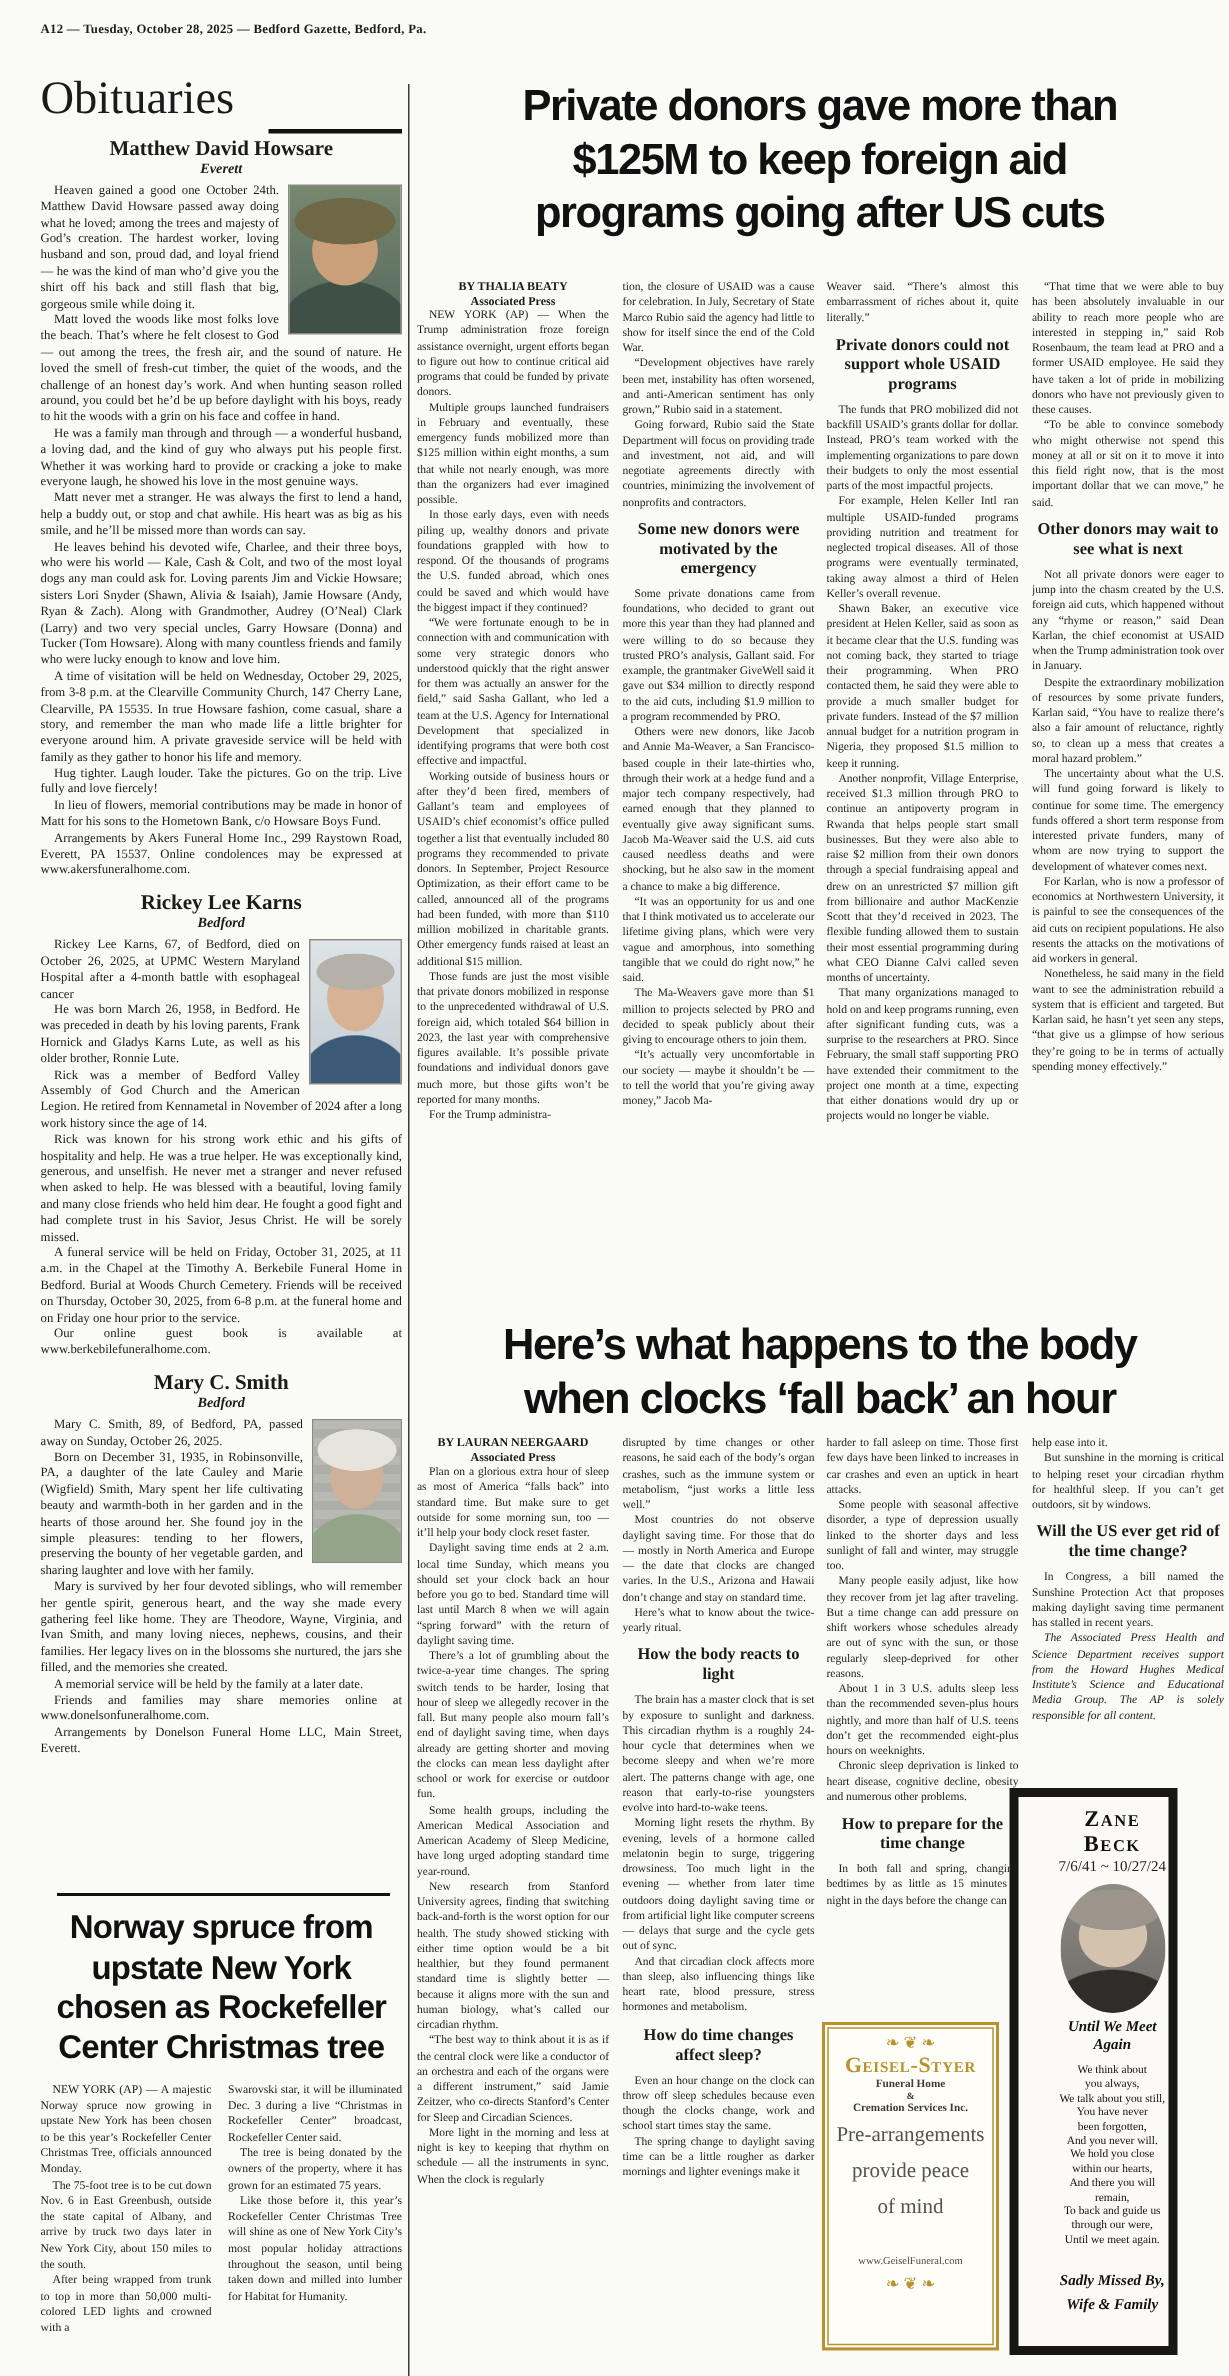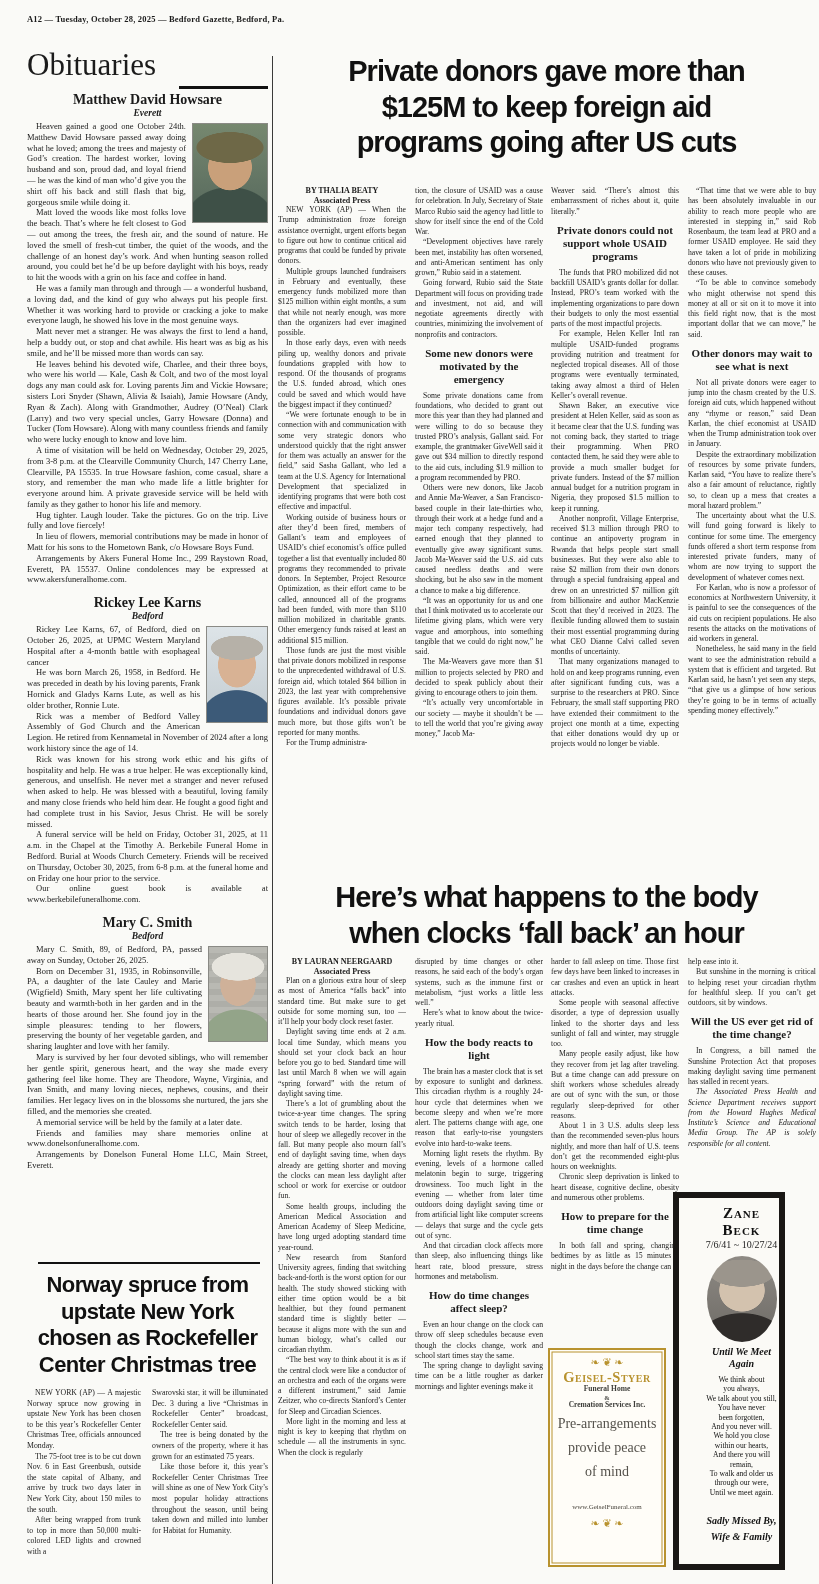--- a/index.html
+++ b/index.html
@@ -221,21 +221,22 @@
       <p class="byline">Associated Press</p>
       <p class="para">Plan on a glorious extra hour of sleep as most of America “falls back” into standard time. But make sure to get outside for some morning sun, too — it’ll help your body clock reset faster.</p>
       <p class="para">Daylight saving time ends at 2 a.m. local time Sunday, which means you should set your clock back an hour before you go to bed. Standard time will last until March 8 when we will again “spring forward” with the return of daylight saving time.</p>
       <p class="para">There’s a lot of grumbling about the twice-a-year time changes. The spring switch tends to be harder, losing that hour of sleep we allegedly recover in the fall. But many people also mourn fall’s end of daylight saving time, when days already are getting shorter and moving the clocks can mean less daylight after school or work for exercise or outdoor fun.</p>
       <p class="para">Some health groups, including the American Medical Association and American Academy of Sleep Medicine, have long urged adopting standard time year-round.</p>
       <p class="para">New research from Stanford University agrees, finding that switching back-and-forth is the worst option for our health. The study showed sticking with either time option would be a bit healthier, but they found permanent standard time is slightly better — because it aligns more with the sun and human biology, what’s called our circadian rhythm.</p>
       <p class="para">“The best way to think about it is as if the central clock were like a conductor of an orchestra and each of the organs were a different instrument,” said Jamie Zeitzer, who co-directs Stanford’s Center for Sleep and Circadian Sciences.</p>
       <p class="para">More light in the morning and less at night is key to keeping that rhythm on schedule — all the instruments in sync. When the clock is regularly</p>
     </div>
   <div class="acol ccol ccol2">
-      <p class="para noindent">disrupted by time changes or other reasons, he said each of the body’s organ systems, such as the immune first or metabolism, “just works a little less well.”</p>
+      <p class="para noindent">disrupted by time changes or other reasons, he said each of the body’s organ crashes, such as the immune system or metabolism, “just works a little less well.”</p>
+      <p class="para">Most countries do not observe daylight saving time. For those that do — mostly in North America and Europe — the date that clocks are changed varies. In the U.S., Arizona and Hawaii don’t change and stay on standard time.</p>
       <p class="para">Here’s what to know about the twice-yearly ritual.</p>
       <h3 class="subhead">How the body reacts to light</h3>
       <p class="para">The brain has a master clock that is set by exposure to sunlight and darkness. This circadian rhythm is a roughly 24-hour cycle that determines when we become sleepy and when we’re more alert. The patterns change with age, one reason that early-to-rise youngsters evolve into hard-to-wake teens.</p>
       <p class="para">Morning light resets the rhythm. By evening, levels of a hormone called melatonin begin to surge, triggering drowsiness. Too much light in the evening — whether from later time outdoors doing daylight saving time or from artificial light like computer screens — delays that surge and the cycle gets out of sync.</p>
       <p class="para">And that circadian clock affects more than sleep, also influencing things like heart rate, blood pressure, stress hormones and metabolism.</p>
       <h3 class="subhead">How do time changes affect sleep?</h3>
       <p class="para">Even an hour change on the clock can throw off sleep schedules because even though the clocks change, work and school start times stay the same.</p>
       <p class="para">The spring change to daylight saving time can be a little rougher as darker mornings and lighter evenings make it</p>
     </div>
   <div class="acol ccol ccol3">
@@ -277,21 +278,21 @@
       <div class="z-poem">
           <div>We think about</div>
           <div>you always,</div>
           <div>We talk about you still,</div>
           <div>You have never</div>
           <div>been forgotten,</div>
           <div>And you never will.</div>
           <div>We hold you close</div>
           <div>within our hearts,</div>
           <div>And there you will remain,</div>
-          <div>To walk and older us</div>
+          <div>To back and guide us</div>
           <div>through our were,</div>
           <div>Until we meet again.</div>
         </div>
       <div class="z-script z-sign">Sadly Missed By,</div>
       <div class="z-script">Wife &amp; Family</div>
     </div>
   </div>
 </div>
 
 </body></html>

